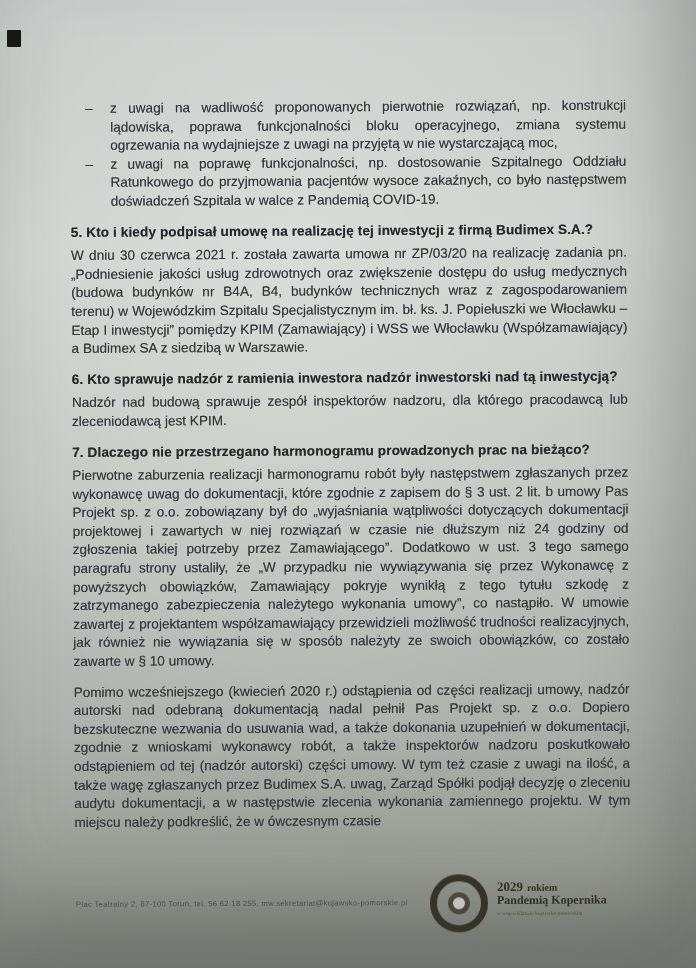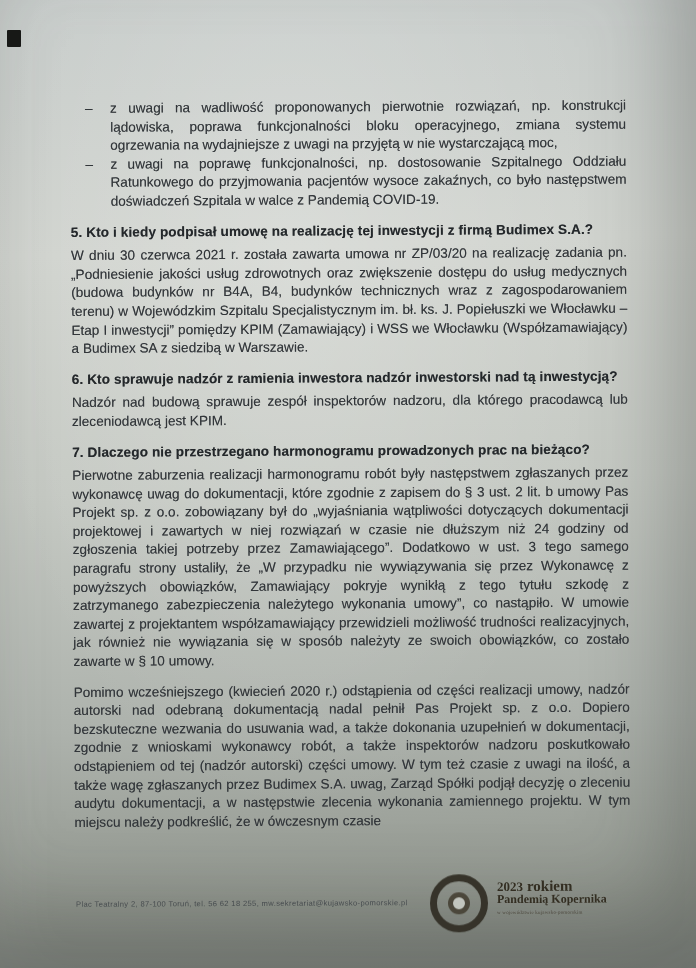--- a/index.html
+++ b/index.html
@@ -61,21 +61,21 @@
     position:absolute;left:50%;top:50%;transform:translate(-50%,-50%);
     width:12px;height:12px;border-radius:50%;
     border:5px solid #4b473b;background:rgba(220,222,216,0.7);
   }
   .logo-text{
     padding-top:5px;
     font-family:"Liberation Serif", serif;
     color:#332e22;line-height:13px;
   }
   .logo-year{font-size:13px;font-weight:bold;}
-  .logo-year-suffix{font-size:15px;font-weight:bold;}
+  .logo-year-suffix{font-size:10px;font-weight:bold;}
   .logo-title{font-size:12px;font-weight:bold;display:block;}
   .logo-subtitle{font-size:5px;display:block;color:#4a453a;letter-spacing:0.2px;}
 </style>
 </head>
 <body>
 
 <div class="photo">
   <div class="vignette"></div>
   <div class="corner-mark"></div>
 
@@ -104,19 +104,19 @@
 
   </div>
 
   <div class="footer-address">Plac Teatralny 2, 87-100 Toruń, tel. 56 62 18 255, mw.sekretariat@kujawsko-pomorskie.pl</div>
 
   <div class="logo">
     <div class="ring">
       <div class="ring-center"></div>
     </div>
     <div class="logo-text">
-      <span class="logo-year">2023</span>
+      <span class="logo-year">2029</span>
       <span class="logo-year-suffix">rokiem</span>
       <span class="logo-title">Pandemią Kopernika</span>
       <span class="logo-subtitle">w województwie kujawsko-pomorskim</span>
     </div>
   </div>
 </div>
 
 </body></html>

